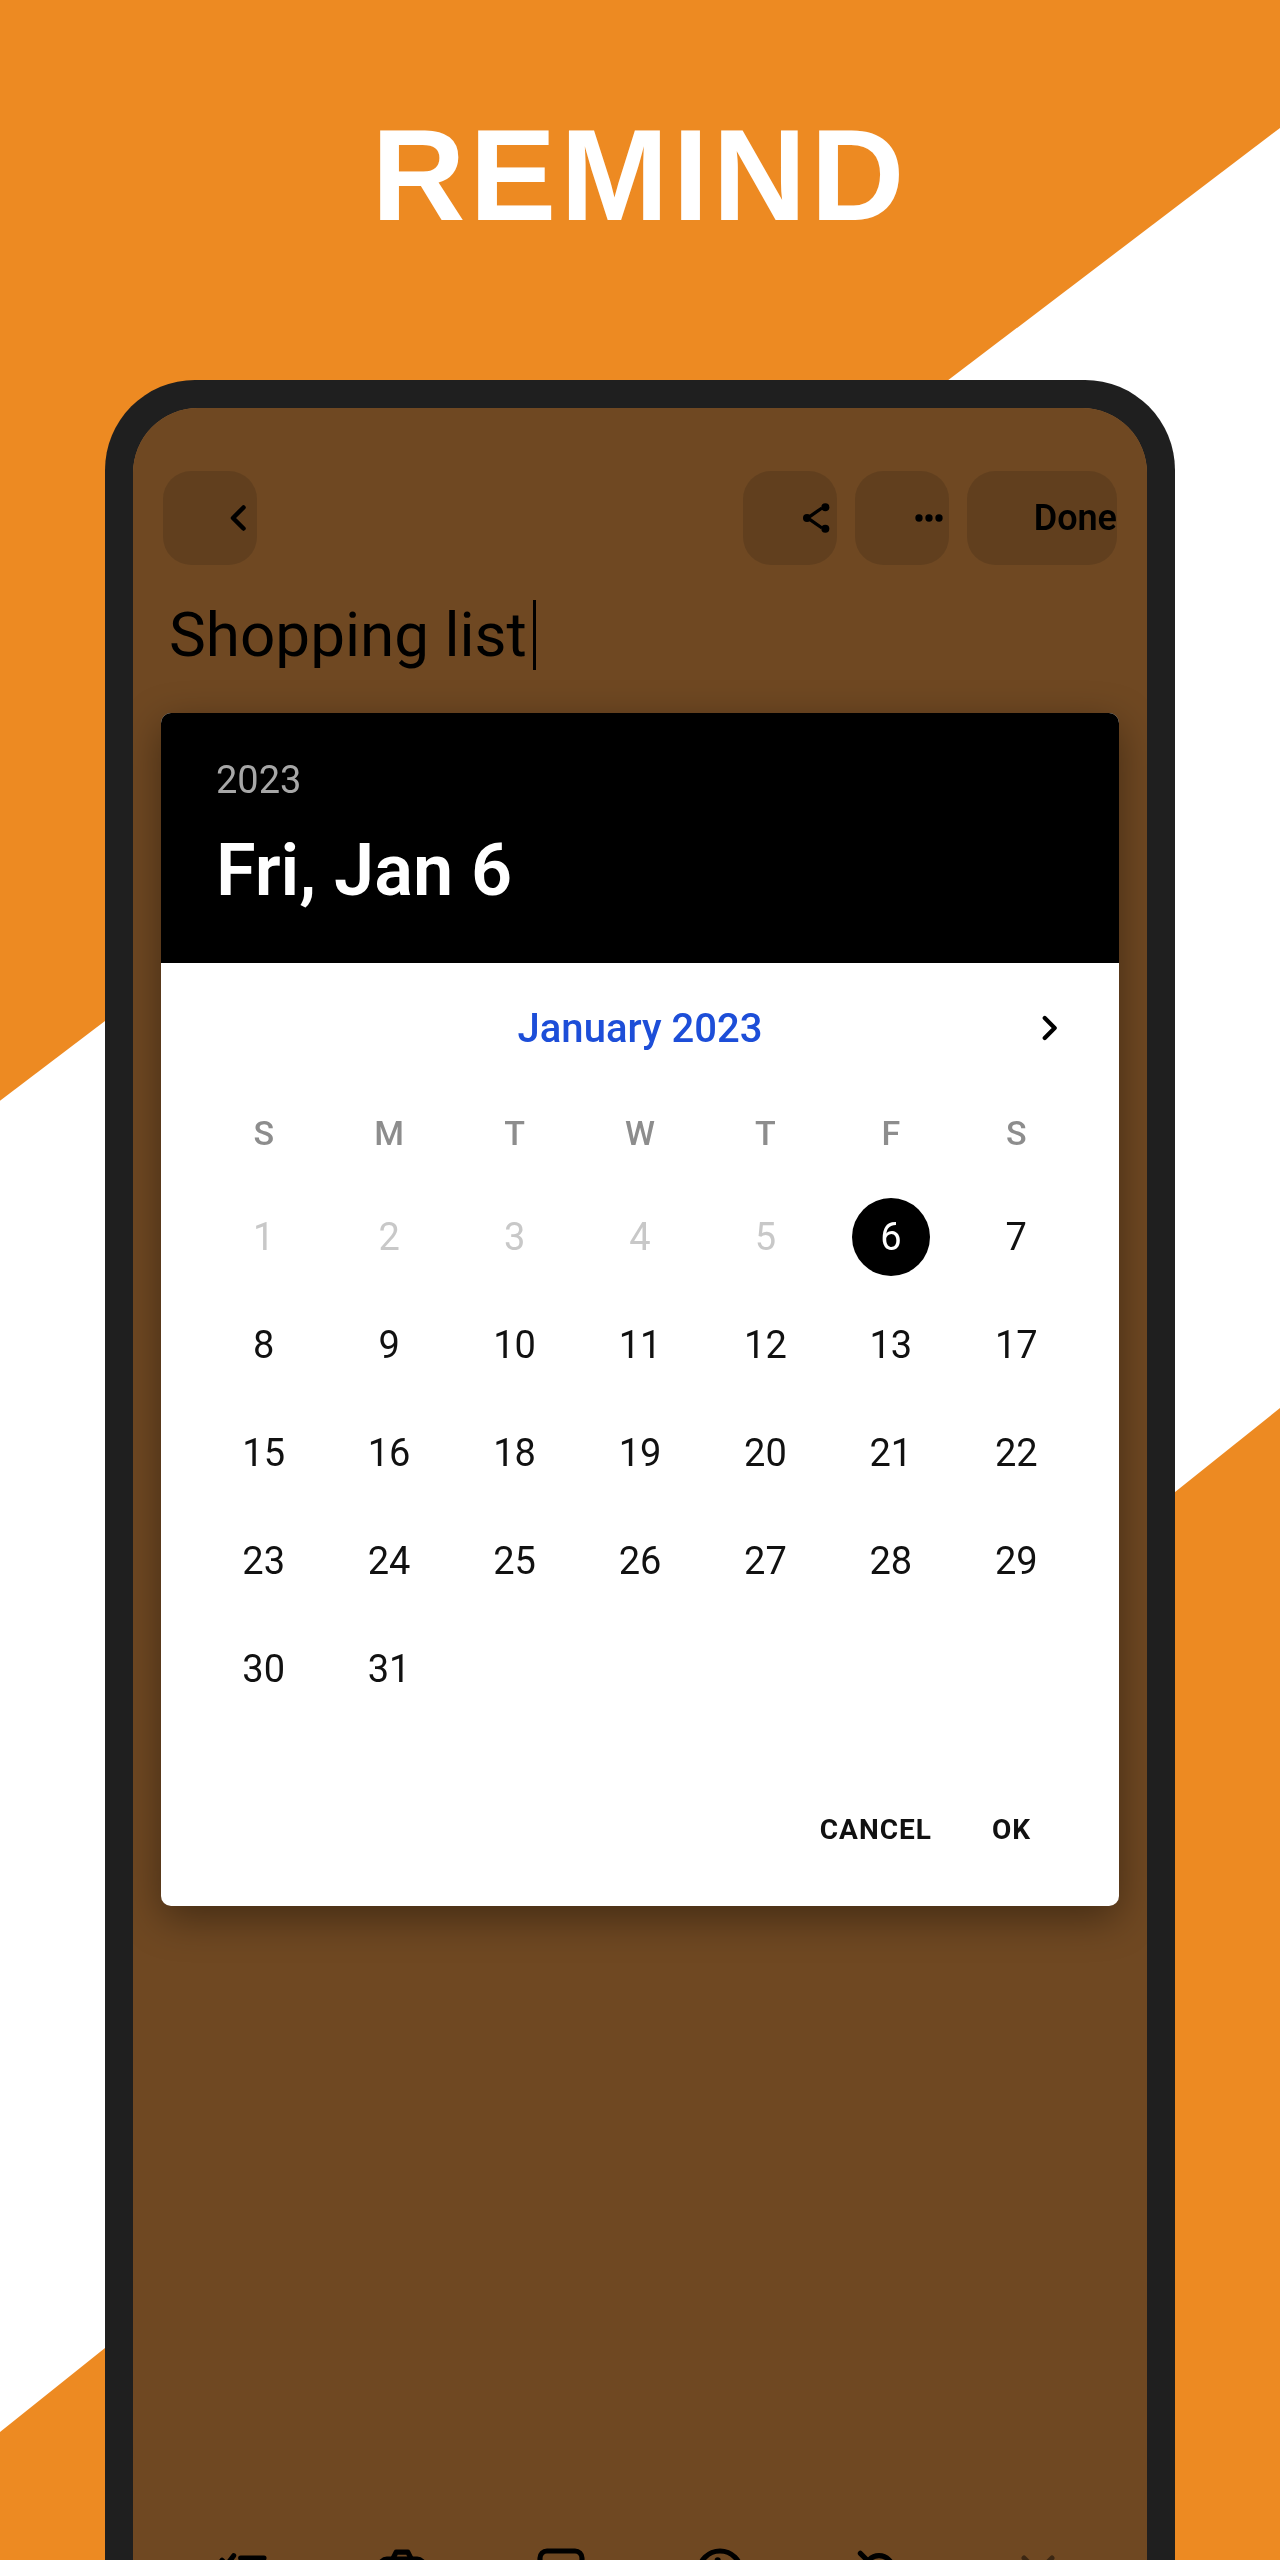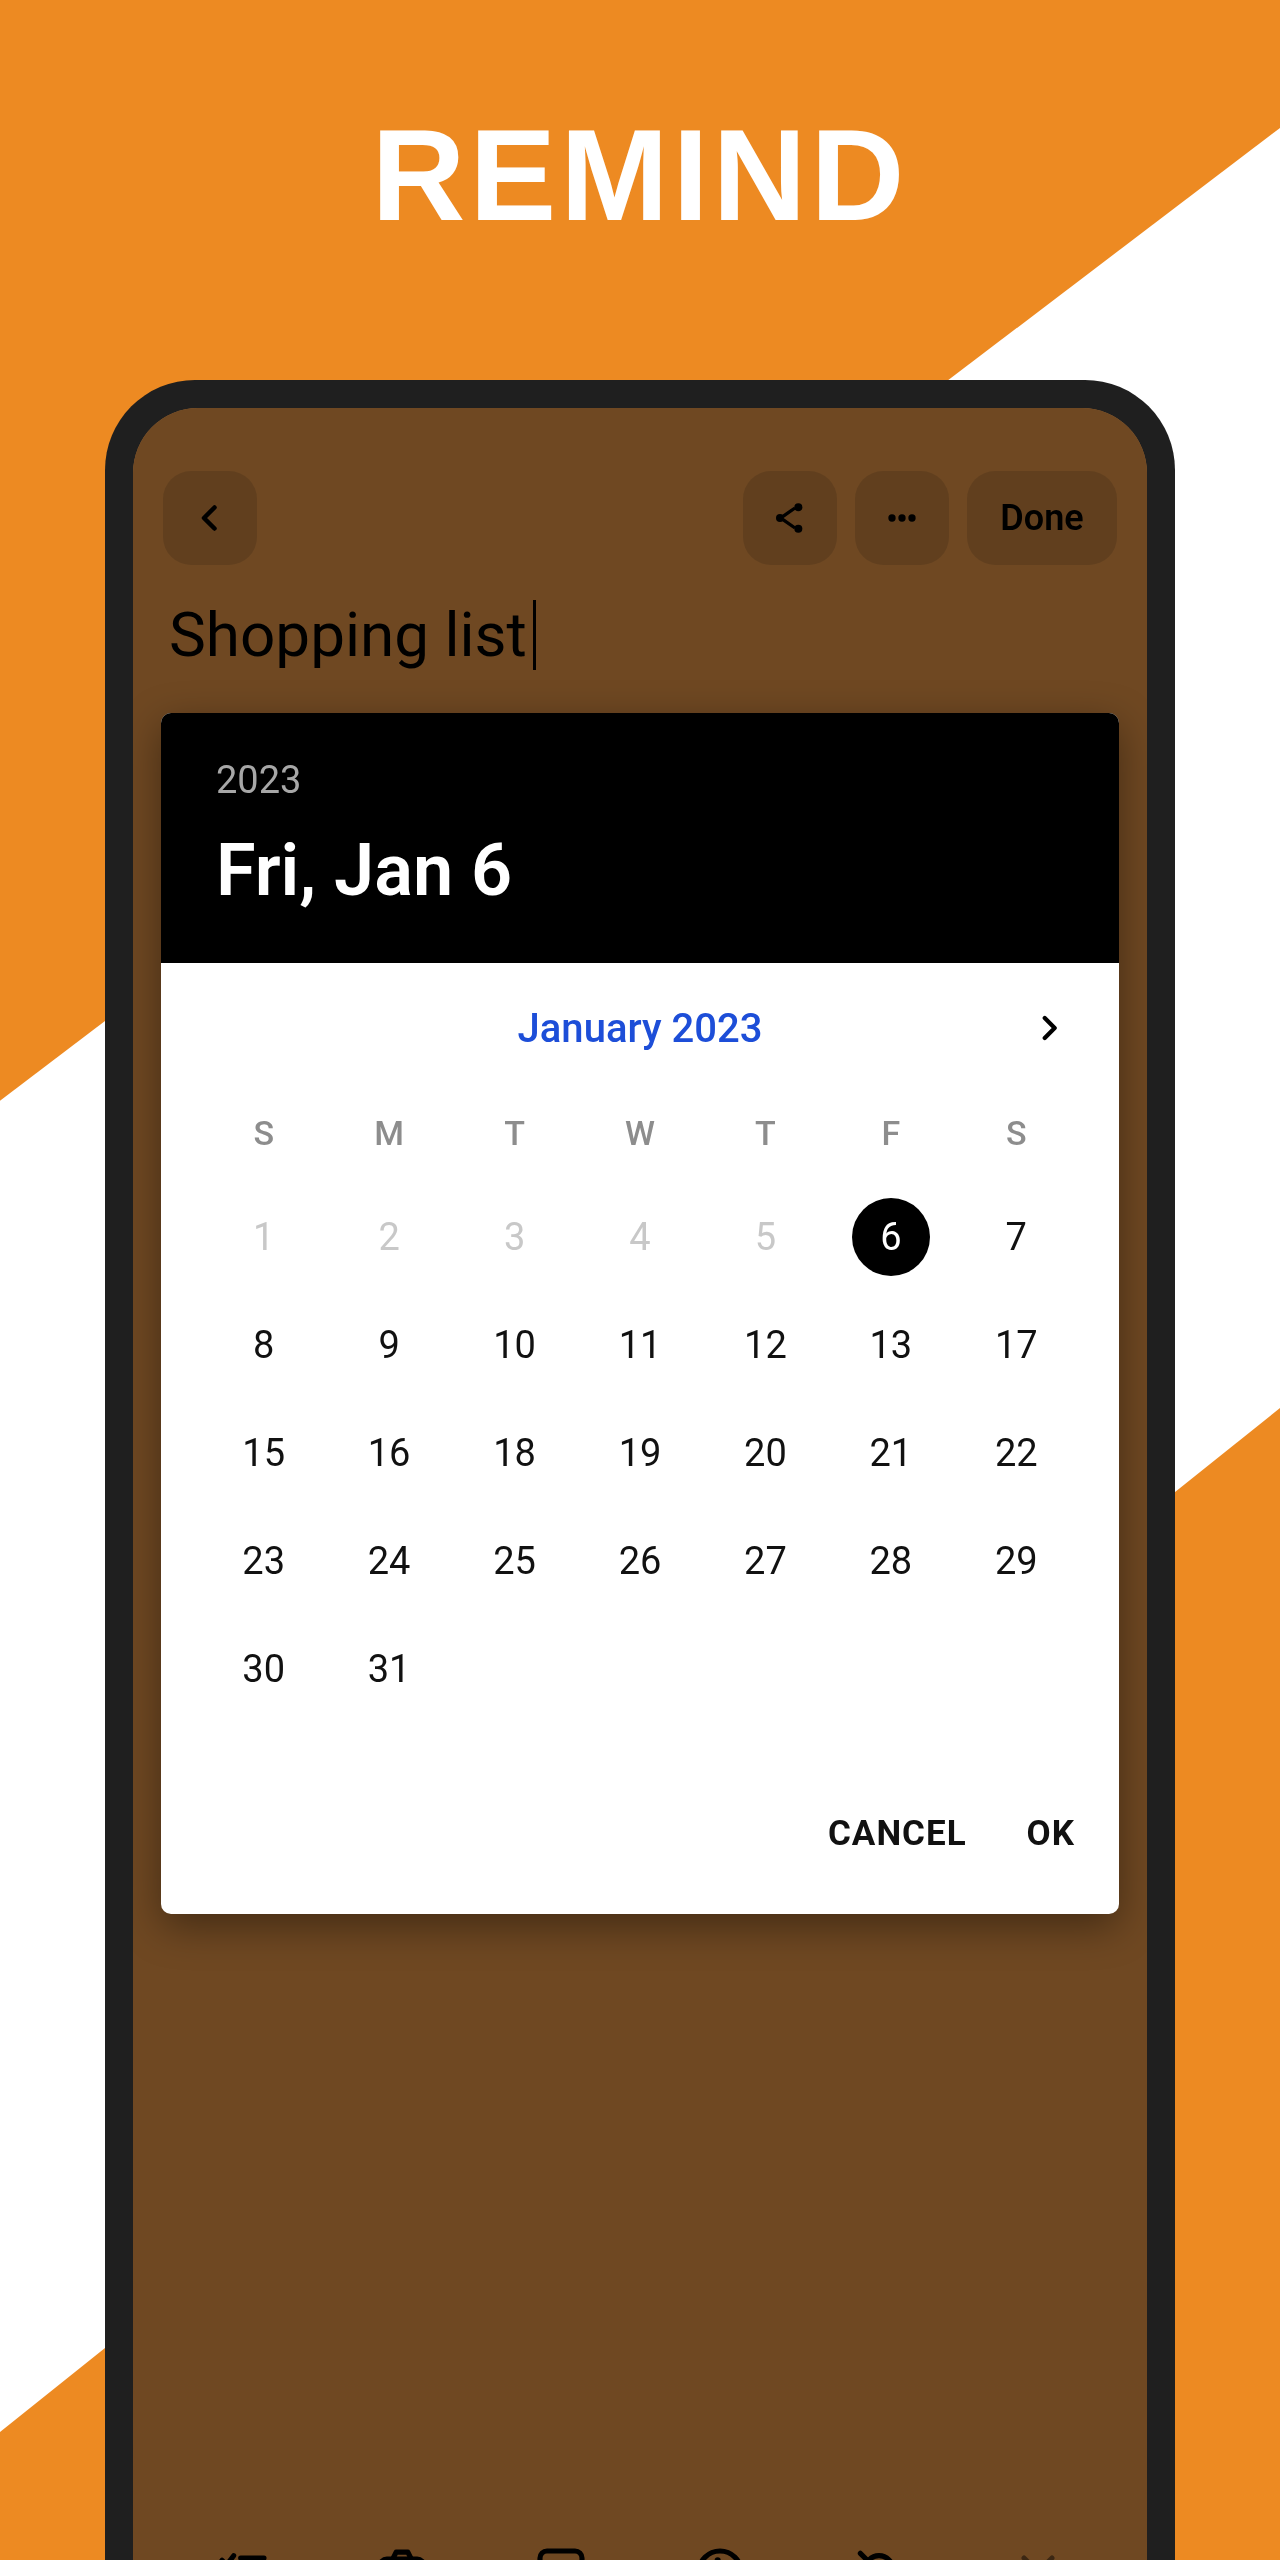--- a/index.html
+++ b/index.html
@@ -74,21 +74,21 @@
     align-items: center;
     padding: 0 30px;
     gap: 18px;
     z-index: 15;
   }
   .chip {
     background: rgba(0,0,0,0.12);
     border-radius: 28px;
     display: flex;
     align-items: center;
-    justify-content: center;
+    justify-content: flex-end;
     height: 94px;
   }
   .chip.sq { width: 94px; }
   .chip.done { width: 150px; font-size: 36px; font-weight: 600; color: #000; }
   .topbar .spacer { flex: 1; }
   .note-title {
     position: absolute;
     top: 190px;
     left: 36px;
     font-size: 62px;
@@ -192,22 +192,22 @@
     background: #000;
     color: #fff;
     width: 78px; height: 78px;
     border-radius: 50%;
     display: flex; align-items: center; justify-content: center;
   }
   .dialog-actions {
     display: flex;
     justify-content: flex-end;
     gap: 60px;
-    padding: 60px 44px 60px 60px;
-    font-size: 35px;
+    padding: 60px 88px 60px 60px;
+    font-size: 28px;
     font-weight: 700;
     color: #111;
     letter-spacing: 1px;
   }
   .action-btn { cursor: pointer; }
   svg { display: block; }
 </style>
 </head>
 <body>
 

